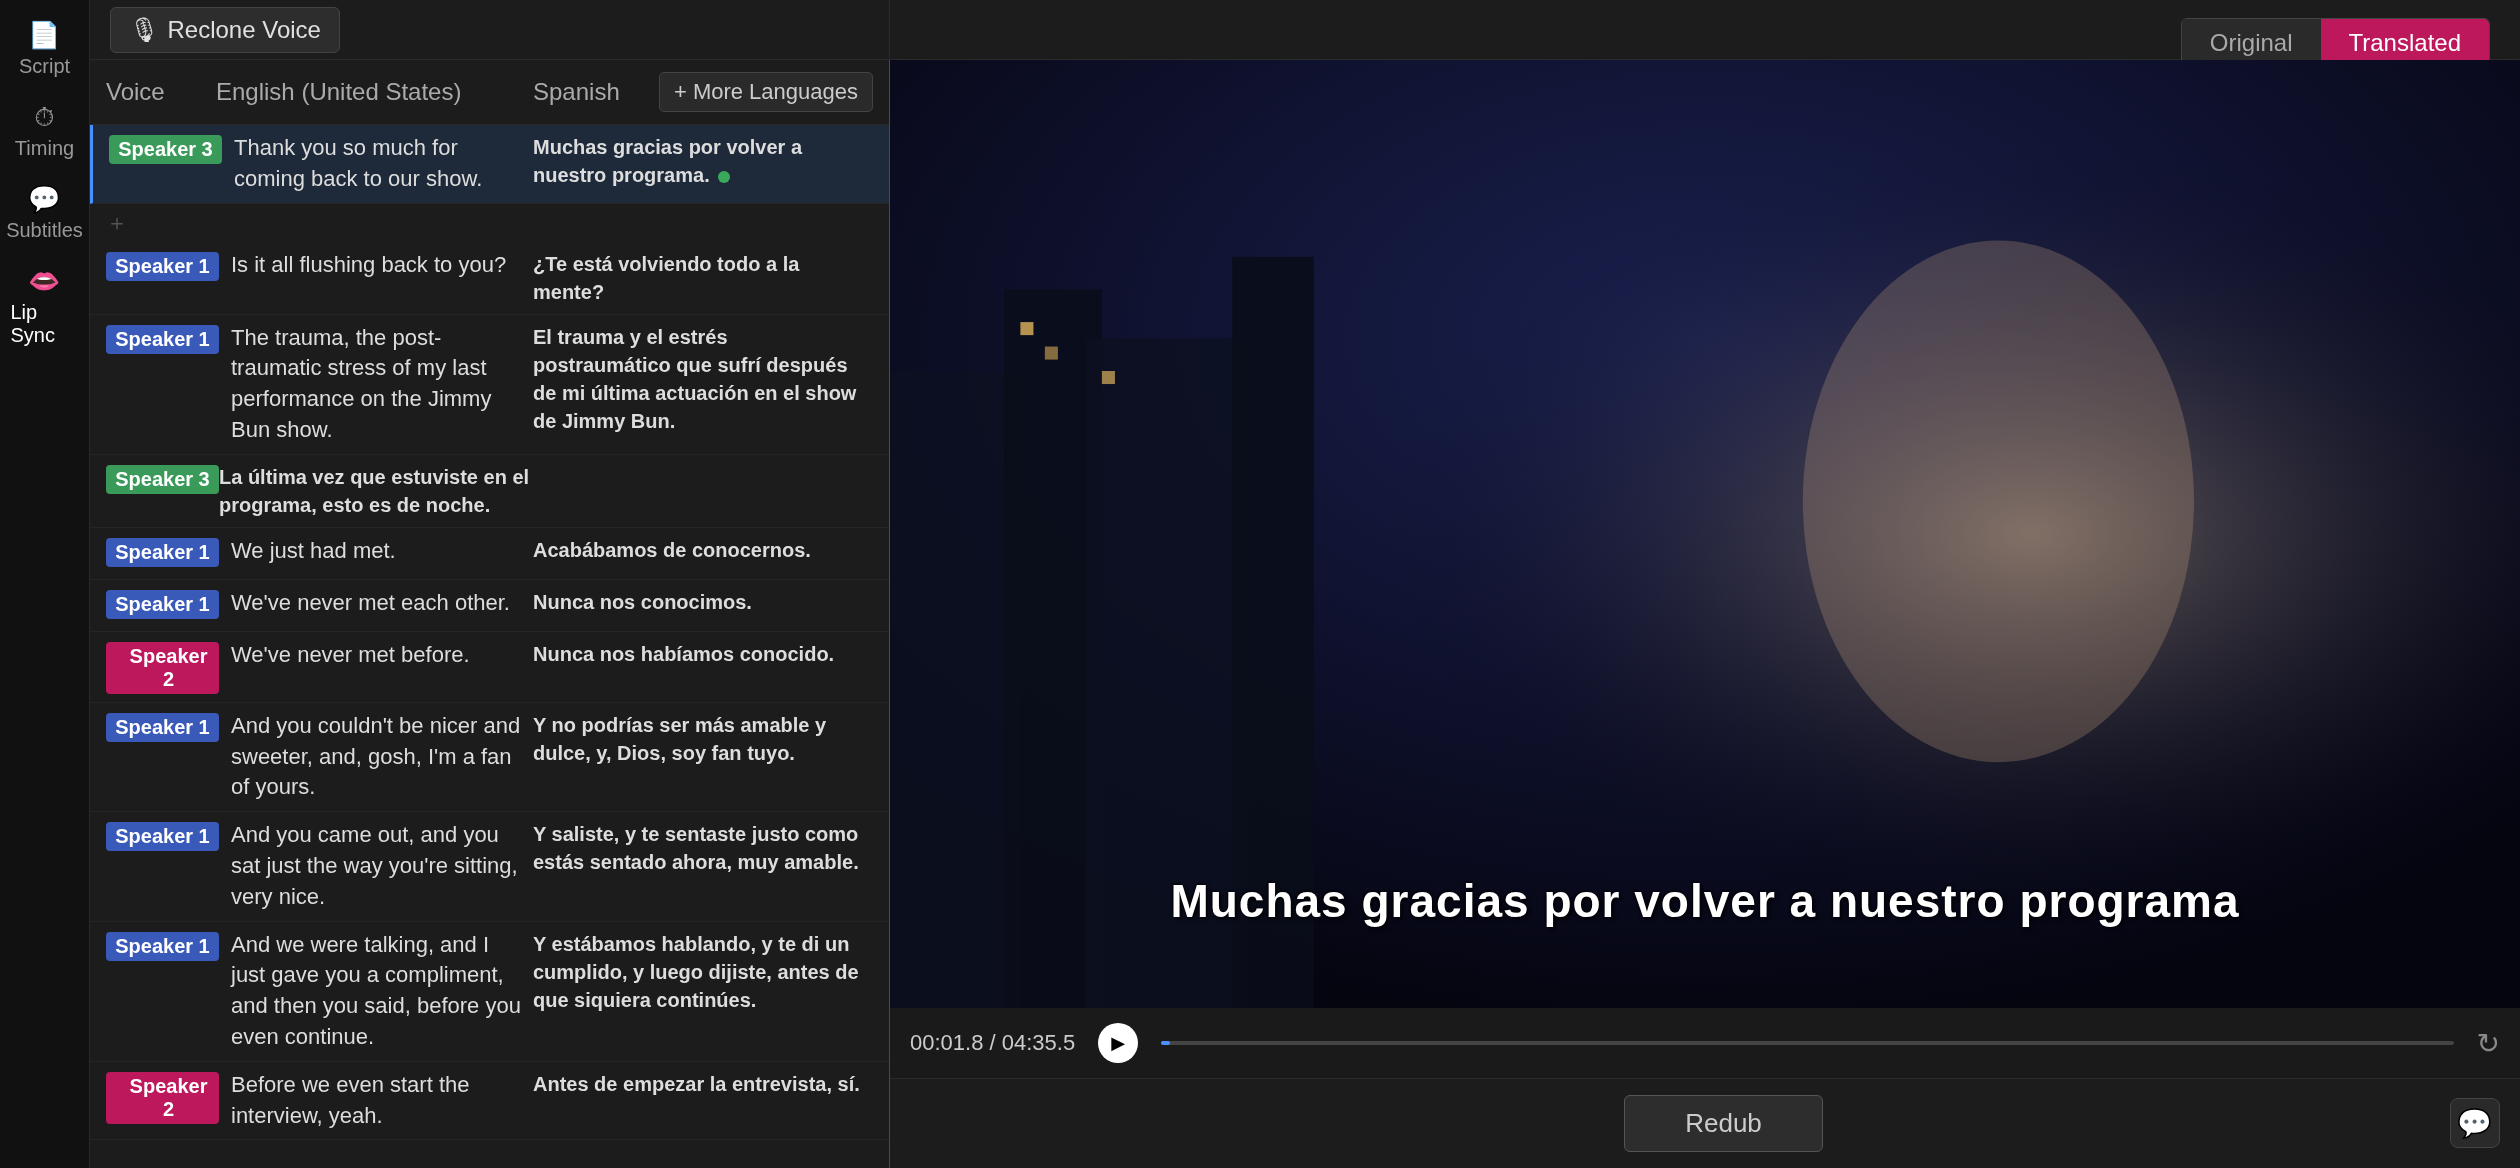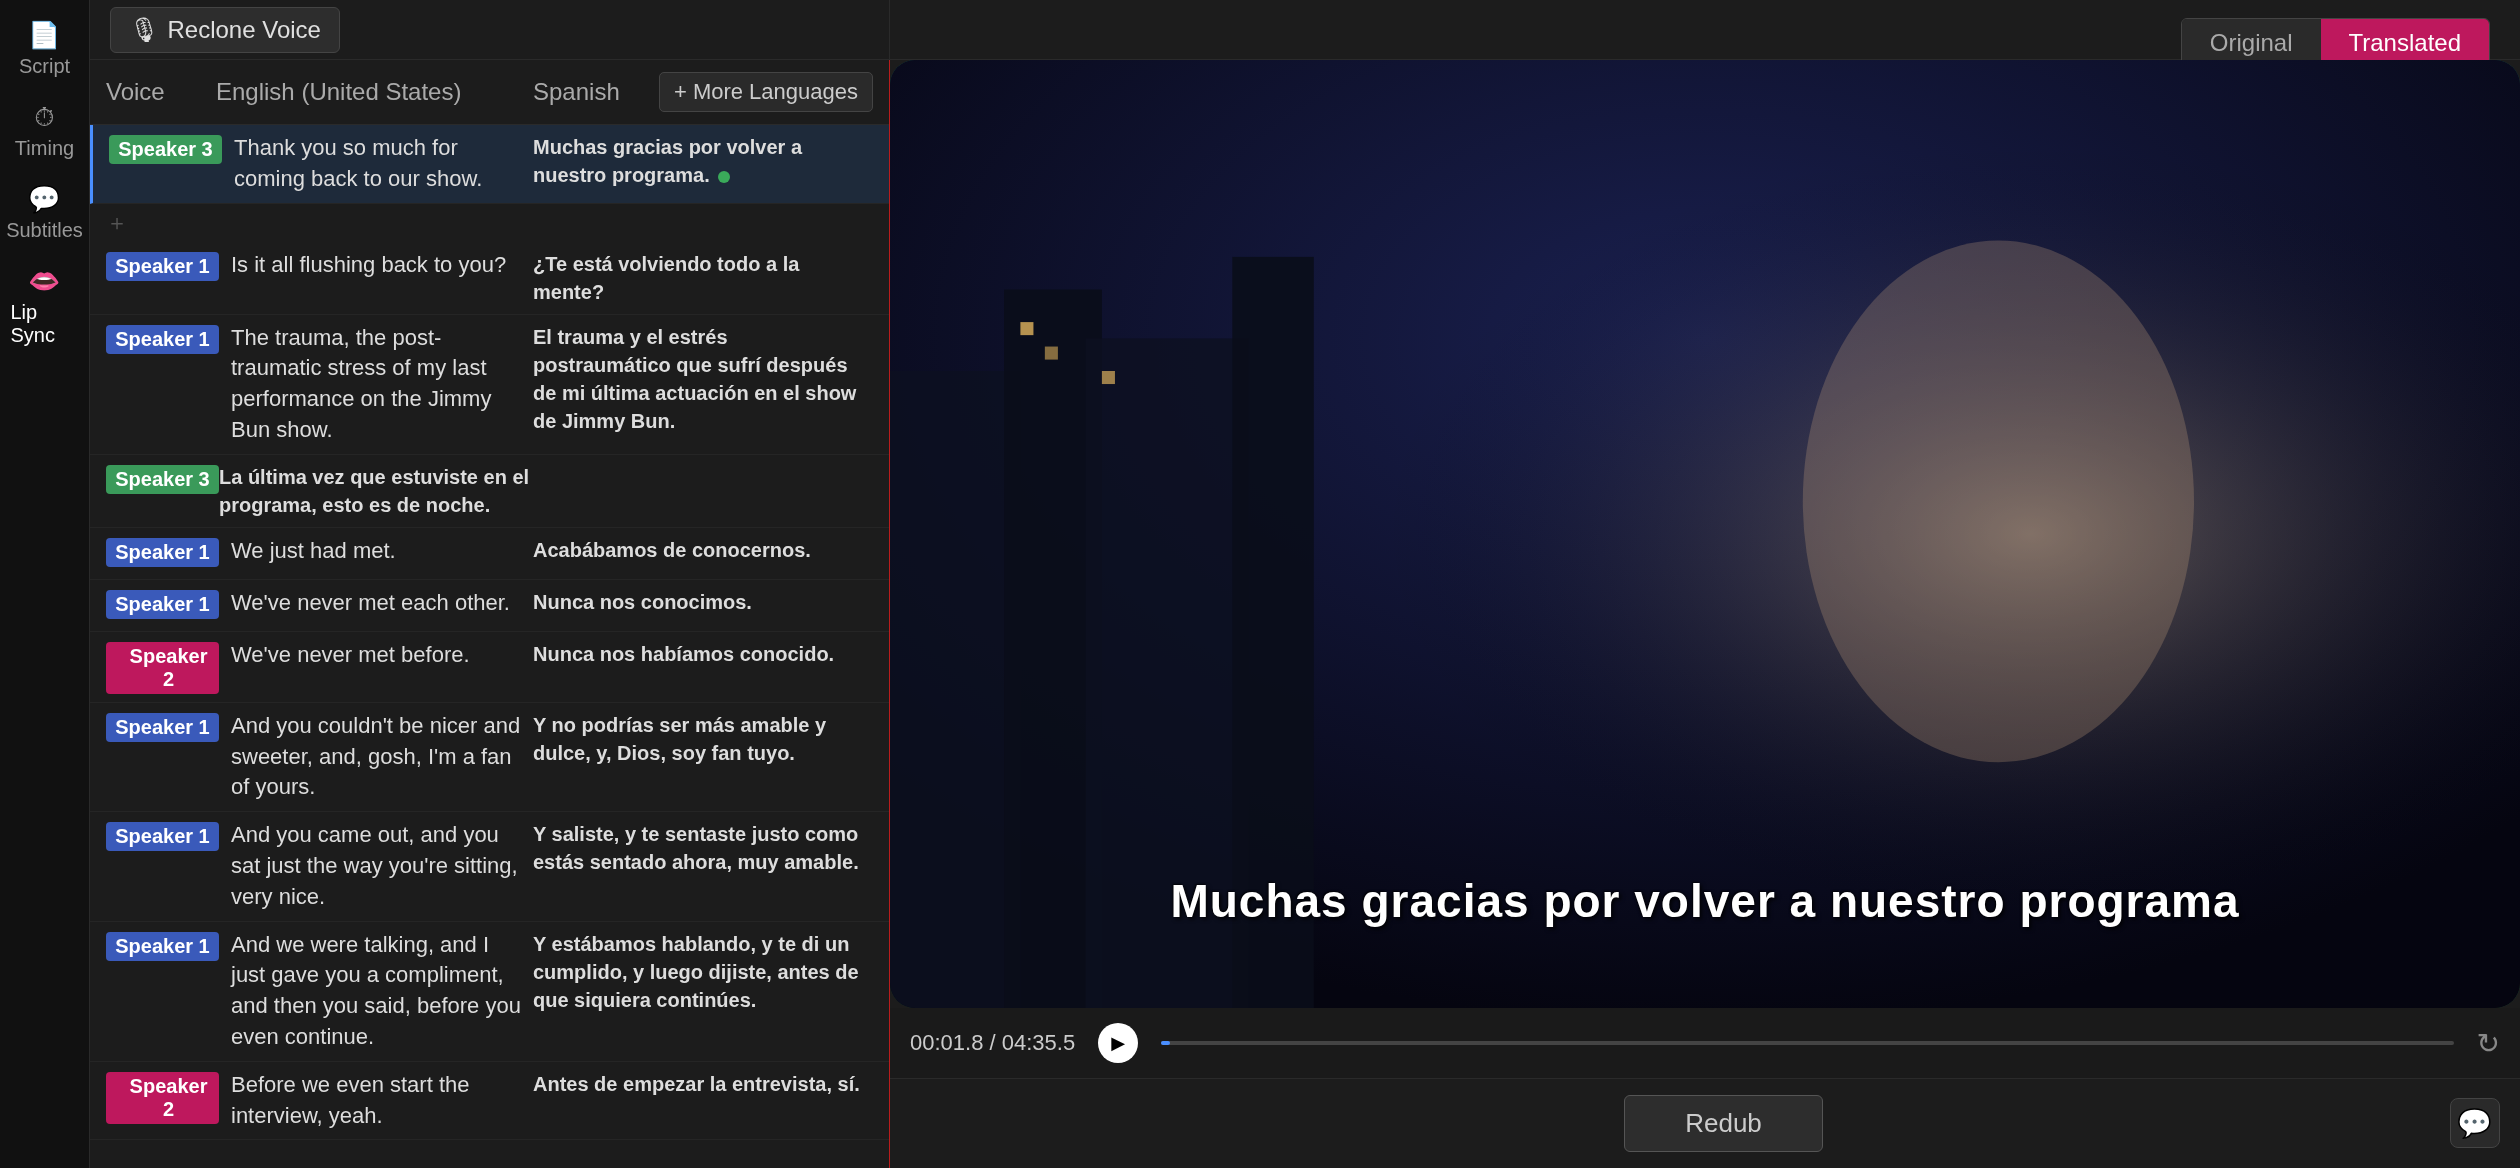--- a/index.html
+++ b/index.html
@@ -217,21 +217,20 @@
 
     
     .video-container {
       flex: 1;
       background: #0f766e;
       position: relative;
       display: flex;
       align-items: center;
       justify-content: center;
       overflow: hidden;
-      border-radius: 25px;
     }
 
     
     .video-scene {
       position: absolute;
       top: 0; left: 0; right: 0; bottom: 0;
       background: 
         radial-gradient(ellipse at 70% 40%, rgba(200, 150, 100, 0.3) 0%, transparent 50%),
         linear-gradient(180deg, #0d1117 0%, #1a2030 40%, #2d1f0e 70%, #1a1000 100%);
     }

